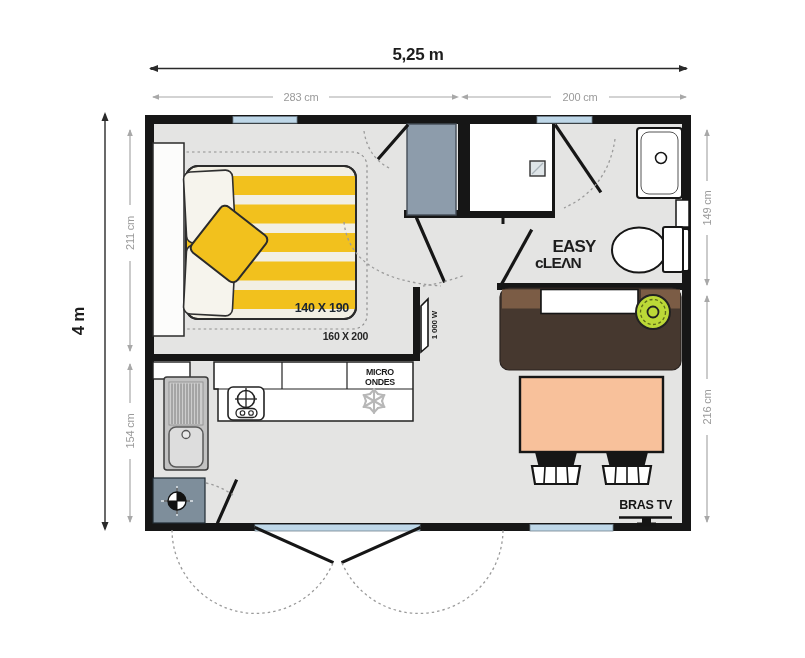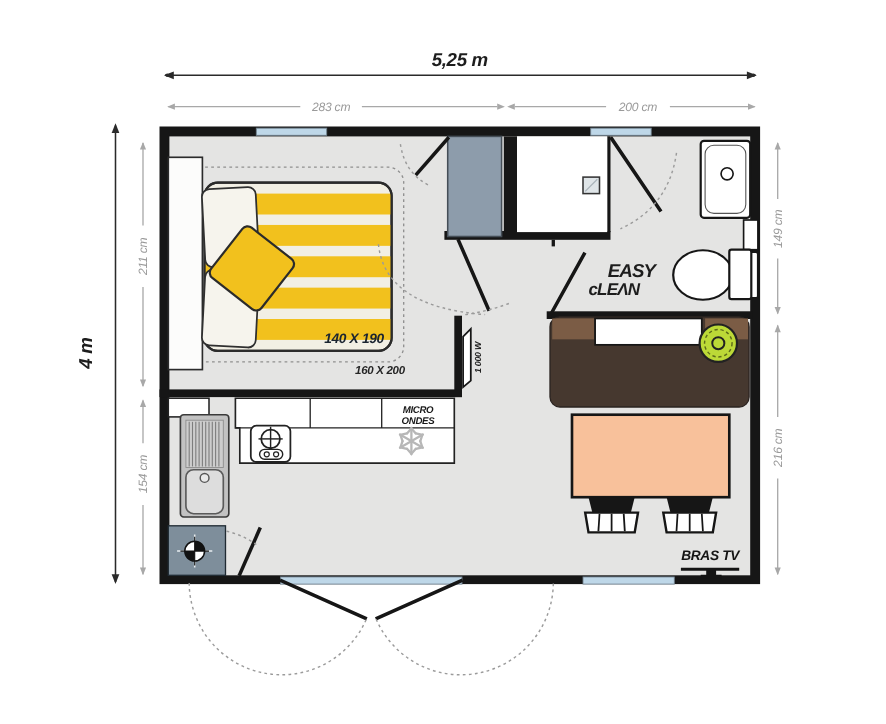--- a/index.html
+++ b/index.html
@@ -1,17 +1,17 @@
 <!DOCTYPE html>
 <html><head>
 <meta charset="utf-8">
 <style>
   html,body{margin:0;padding:0;background:#fff;}
   .stage{position:relative;width:805px;height:658px;background:#ffffff;overflow:hidden;
-         font-family:"Liberation Sans",sans-serif;font-style:italic;}
+         font-family:"Liberation Sans",sans-serif;}
   svg{display:block;}
   svg text{font-family:"Liberation Sans",sans-serif;}
   .dim-main{font-size:17px;font-weight:bold;fill:#1d1d1d;letter-spacing:-0.3px;}
   .dim-sub{font-size:11px;fill:#9a9a9a;letter-spacing:-0.2px;}
   .lbl-mattress{font-size:12.5px;font-weight:bold;fill:#1b2531;letter-spacing:-0.3px;}
   .lbl-frame{font-size:10.5px;font-weight:bold;fill:#262626;letter-spacing:-0.3px;}
   .lbl-micro{font-size:8.8px;font-weight:bold;fill:#1a1a1a;letter-spacing:-0.3px;}
   .lbl-heater{font-size:8px;font-weight:bold;fill:#222;letter-spacing:-0.2px;}
   .lbl-logo1{font-size:17px;font-weight:bold;fill:#1d1d1d;letter-spacing:-0.8px;}
   .lbl-logo2{font-size:15.5px;font-weight:bold;fill:#1d1d1d;letter-spacing:-0.8px;}

